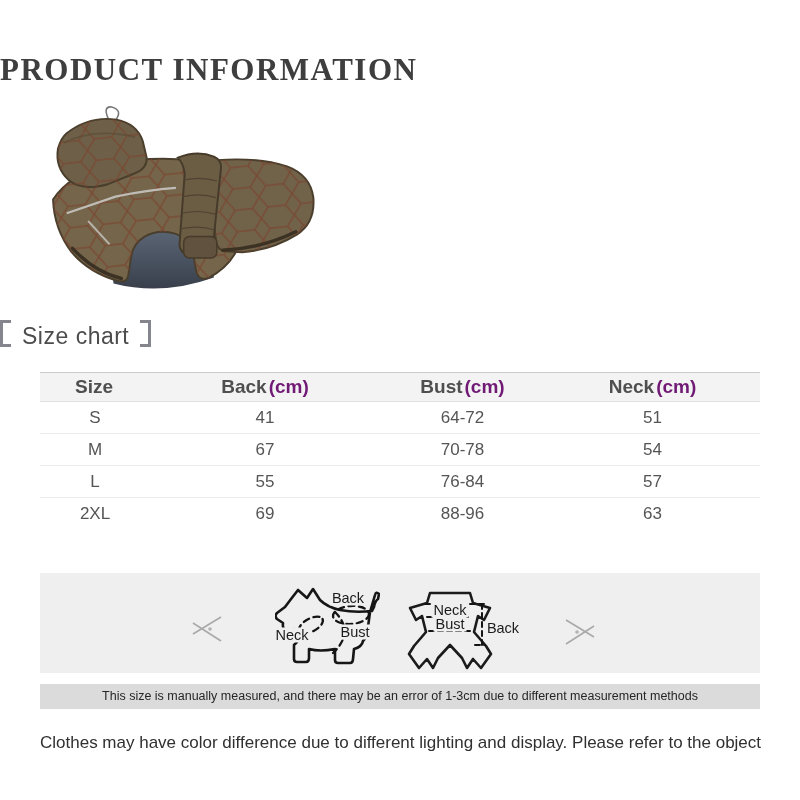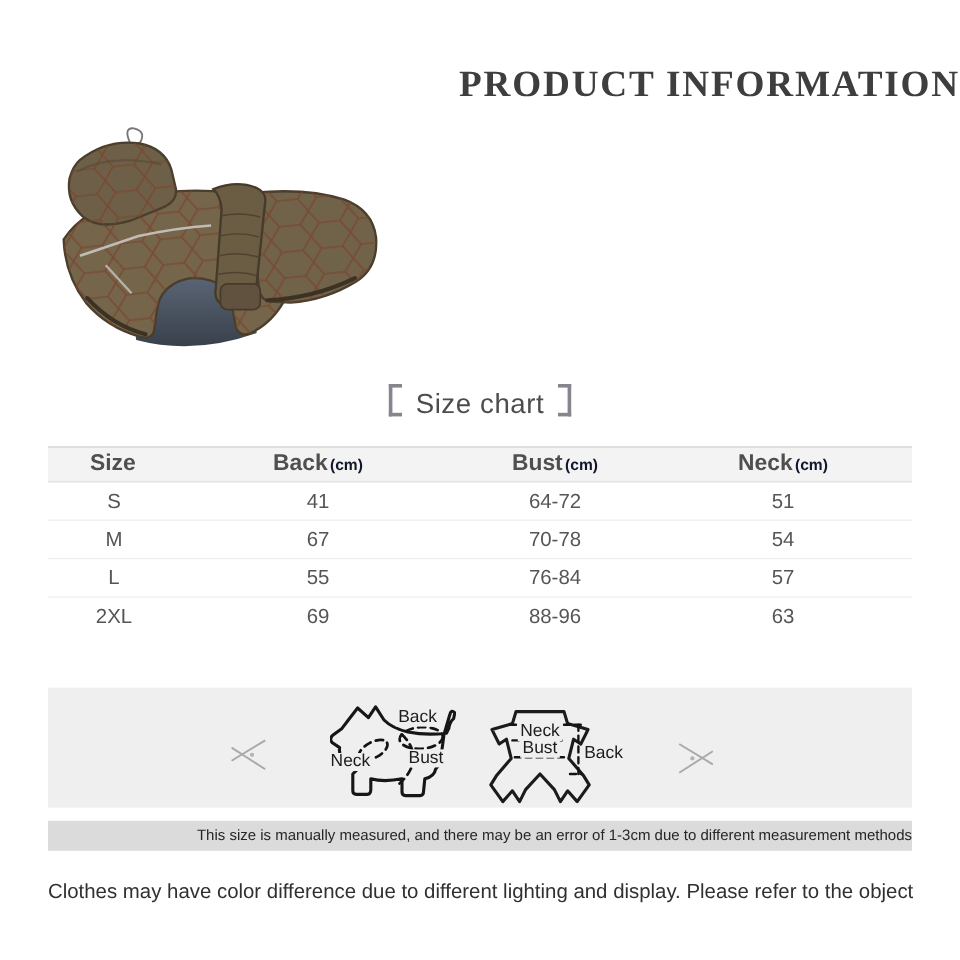--- a/index.html
+++ b/index.html
@@ -1,48 +1,48 @@
 <!DOCTYPE html>
 <html><head>
 <meta charset="utf-8">
 <style>
   html,body{margin:0;padding:0;background:#fff;}
   .page{position:relative;width:800px;height:800px;background:#ffffff;overflow:hidden;
         font-family:"Liberation Sans","DejaVu Sans",sans-serif;}
 
-  .title{position:absolute;left:0;top:52px;width:800px;text-align:right;margin:0;
+  .title{position:absolute;left:0;top:52px;width:800px;text-align:left;margin:0;
          font-family:"Liberation Serif","DejaVu Serif",serif;font-weight:bold;
          font-size:31px;letter-spacing:1.5px;color:#3e3e3e;}
 
   .jacket-svg{position:absolute;left:12px;top:104px;}
 
   .info-list{position:absolute;left:337px;top:139px;width:430px;}
   .info-line{font-size:17.5px;color:#575757;line-height:32.5px;white-space:nowrap;}
 
-  .chart-heading{position:absolute;left:0;top:320px;width:800px;text-align:center;
+  .chart-heading{position:absolute;left:0;top:320px;width:800px;text-align:left;
                  font-size:23px;color:#4c4c4c;letter-spacing:.5px;}
   .brk{display:inline-block;width:8px;height:21px;vertical-align:-3px;}
   .brk.l{border-left:3px solid #85858d;border-top:3px solid #85858d;border-bottom:3px solid #85858d;margin-right:11px;}
   .brk.r{border-right:3px solid #85858d;border-top:3px solid #85858d;border-bottom:3px solid #85858d;margin-left:11px;}
 
   table.size-chart{position:absolute;left:40px;top:372px;width:720px;border-collapse:collapse;table-layout:fixed;}
   table.size-chart thead tr{background:#f3f3f3;border-top:1px solid #cbcbcb;border-bottom:1px solid #e0e0e0;}
   table.size-chart th{height:28px;font-weight:bold;font-size:19px;color:#4f4f4f;padding:0;text-align:center;}
-  table.size-chart th .unit{font-size:13px;color:#0f172a;margin-left:2px;}
+  table.size-chart th .unit{font-size:19px;color:#701a75;margin-left:2px;}
   table.size-chart td{height:31px;font-size:17px;color:#555;text-align:center;padding:0;
                       border-bottom:1px solid #ededed;}
   table.size-chart tbody tr:last-child td{border-bottom:none;}
 
   .diagram-panel{position:absolute;left:40px;top:573px;width:720px;height:100px;background:#efefef;}
   .diagram-panel svg{position:absolute;}
   .dlabel{position:absolute;transform:translate(-50%,-50%);font-size:14.5px;color:#1c1c1c;
           background:#efefef;padding:0 2px;line-height:15px;white-space:nowrap;}
 
   .disclaimer{position:absolute;left:40px;top:684px;width:720px;height:25px;background:#dbdbdb;
-              font-size:12.5px;color:#262626;text-align:right;line-height:25px;}
+              font-size:12.5px;color:#262626;text-align:center;line-height:25px;}
 
   .footer-note{position:absolute;left:40px;top:721px;width:740px;font-size:17px;color:#303030;margin-top:12px;}
 </style>
 </head>
 <body>
 
 <div class="page">
 
   <h1 class="title">PRODUCT INFORMATION</h1>
 

